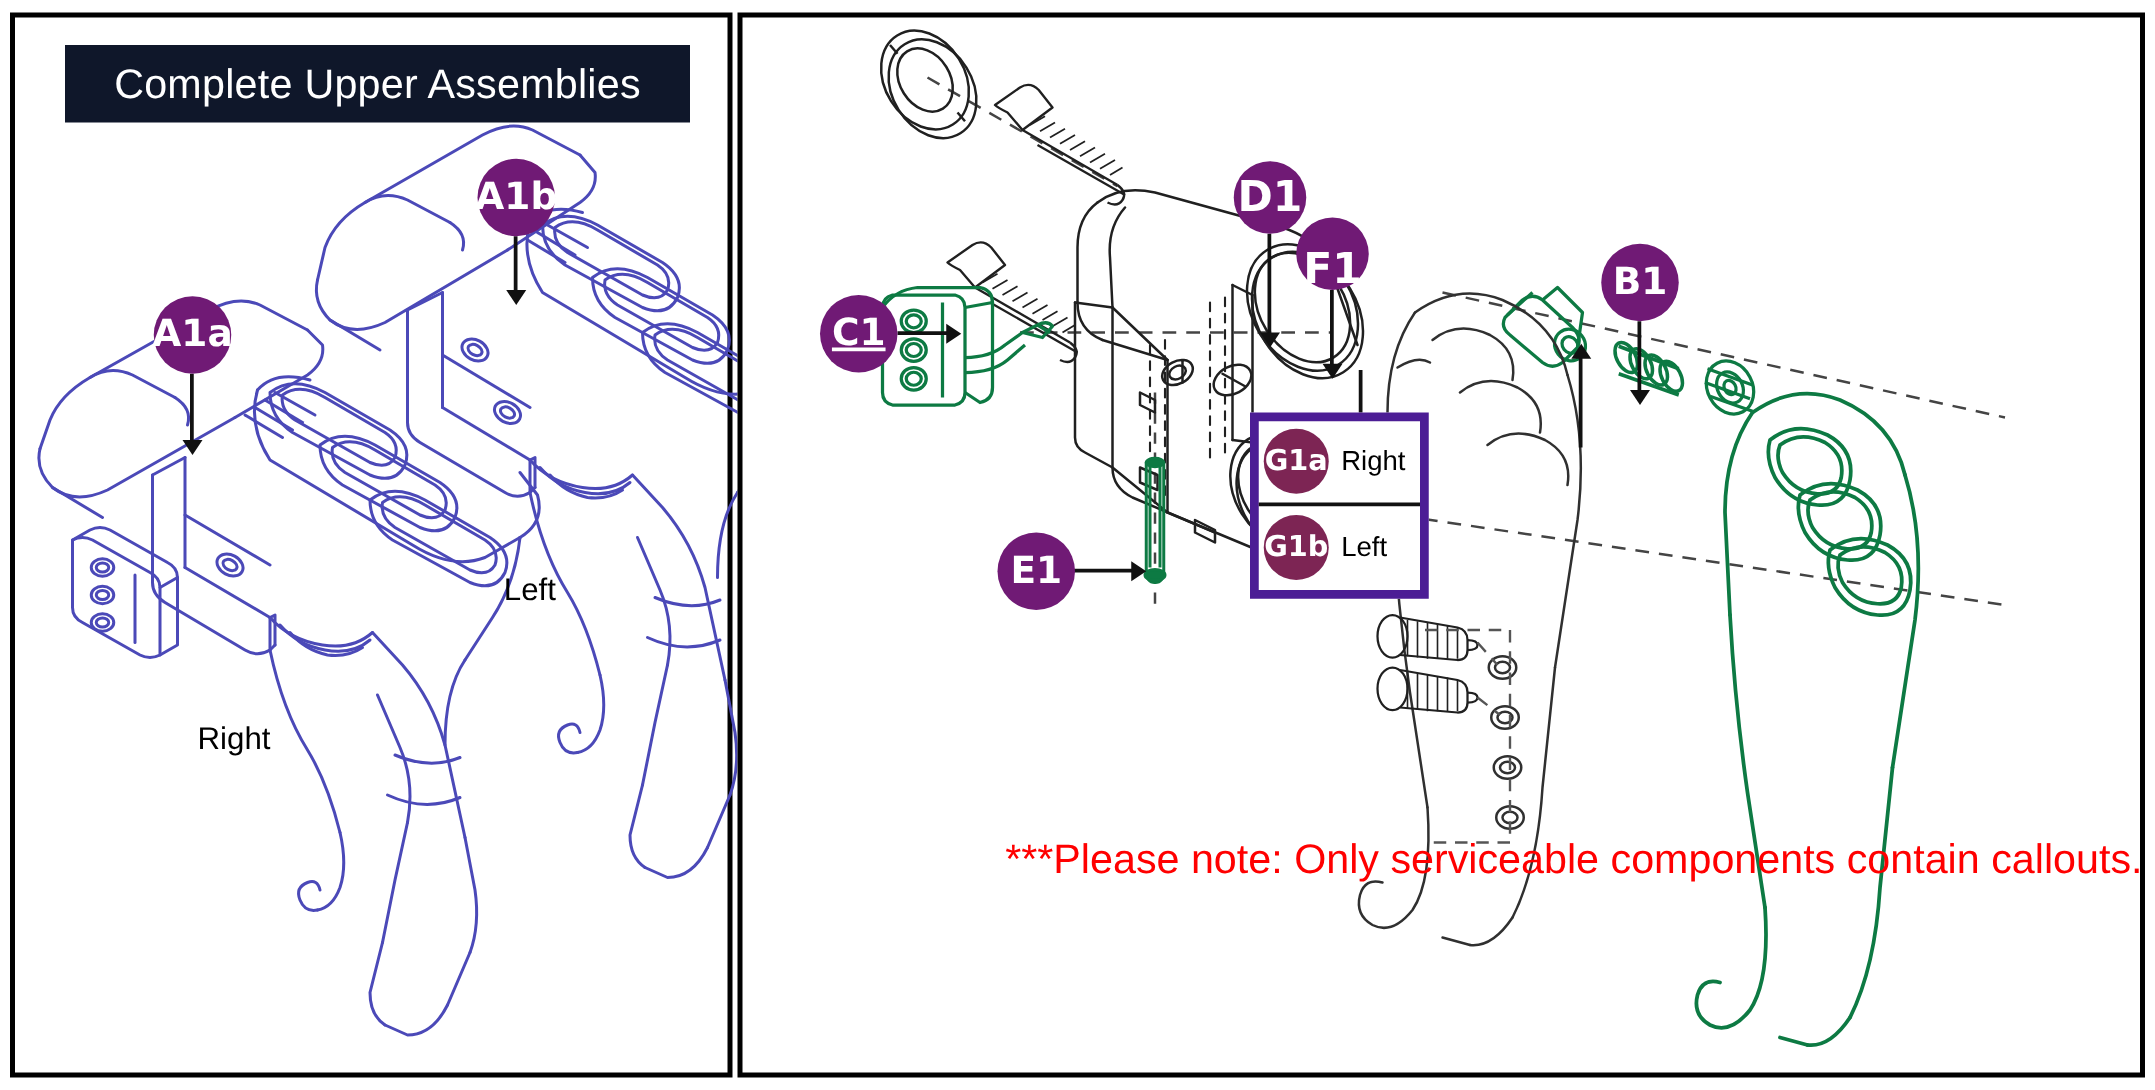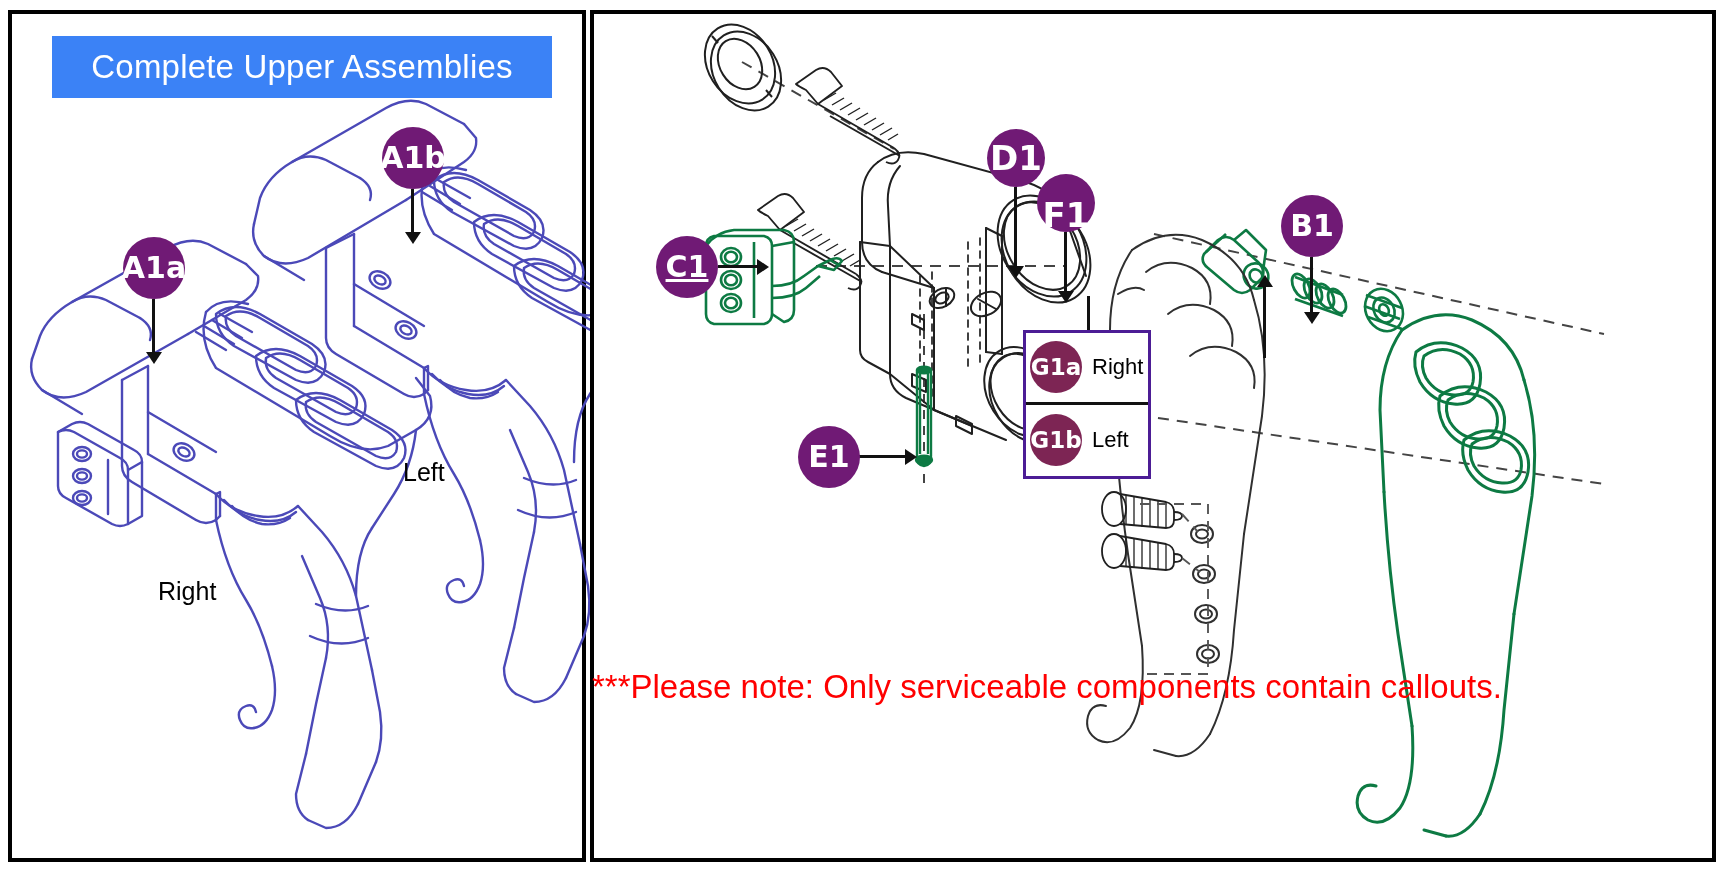--- a/index.html
+++ b/index.html
@@ -9,21 +9,21 @@
 
   #sheet{position:relative;width:1724px;height:872px;background:#fff;}
 
   
   .panel{position:absolute;box-sizing:border-box;border:4px solid #000;background:#fff;}
   #left-panel{left:8px;top:10px;width:578px;height:852px;}
   #right-panel{left:590px;top:10px;width:1126px;height:852px;}
 
   
   #title-bar{position:absolute;left:40px;top:22px;width:500px;height:62px;
-             background:#3b82f6;display:flex;align-items:center;justify-content:center;}
+             background:#0f172a;display:flex;align-items:center;justify-content:center;}
   #title-bar .t{color:#fff;font-size:33px;letter-spacing:.2px;white-space:nowrap;}
 
   
   .callout{position:absolute;border-radius:50%;background:#701a75;color:#fff;
            display:flex;align-items:center;justify-content:center;
            font-weight:bold;font-family:"DejaVu Sans",sans-serif;
            line-height:1;z-index:40;}
   .c-lg{width:62px;height:62px;font-size:30px;}
   .c-md{width:58px;height:58px;font-size:34px;}
 
@@ -38,33 +38,33 @@
         border-left:12px solid #111;}
   .arrow-up{position:absolute;width:3px;background:#111;z-index:35;}
   .arrow-up:after{content:"";position:absolute;left:-6.5px;top:-11px;
         border-left:8px solid transparent;border-right:8px solid transparent;
         border-bottom:12px solid #111;}
 
   
   .side-label{position:absolute;font-size:25px;color:#000;z-index:30;white-space:nowrap;}
 
   
-  #g-table{position:absolute;left:1023px;top:330px;width:128px;height:149px;
-           border:3px solid #4c1d95;background:#fff;z-index:38;box-sizing:border-box;}
+  #g-table{position:absolute;left:1000px;top:330px;width:143px;height:149px;
+           border:7px solid #4c1d95;background:#fff;z-index:38;box-sizing:border-box;}
   #g-table .grow{position:relative;height:50%;box-sizing:border-box;
                  display:flex;align-items:center;}
   #g-table .grow.top{border-bottom:3px solid #111;}
   #g-table .gbub{width:52px;height:52px;border-radius:50%;background:#7d2554;color:#fff;
                  font-weight:bold;font-size:23px;font-family:"DejaVu Sans",sans-serif;
                  display:flex;align-items:center;justify-content:center;margin-left:4px;flex:none;}
   #g-table .glab{font-size:22px;color:#000;margin-left:10px;}
   #g-leader{position:absolute;left:1087px;top:296px;width:3px;height:36px;background:#111;z-index:36;}
 
   
-  #note{position:absolute;left:592px;top:668px;width:1122px;text-align:left;
+  #note{position:absolute;left:592px;top:668px;width:1122px;text-align:right;
         color:#ff0000;font-size:33px;line-height:1.18;z-index:45;}
   #note div{white-space:nowrap;}
 
   
   .art{position:absolute;left:0;top:0;overflow:visible;pointer-events:none;}
 </style>
 </head>
 <body>
 
 <div id="sheet">

